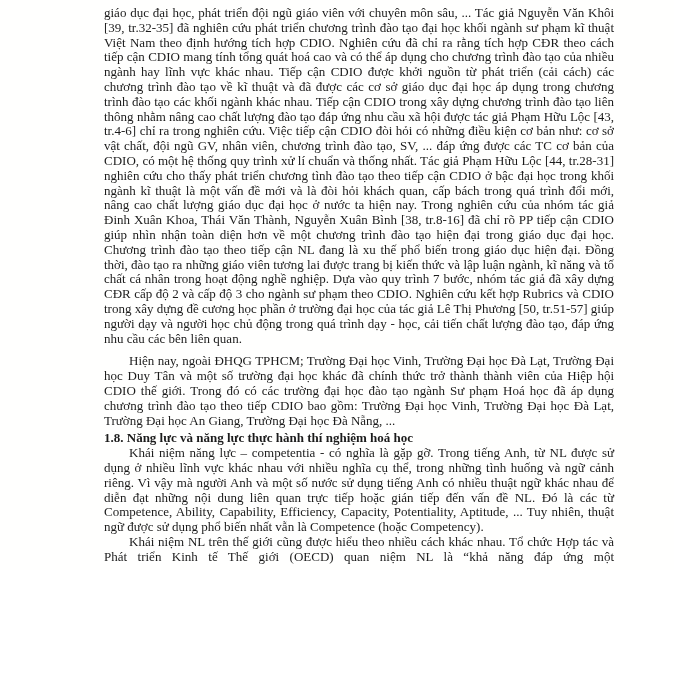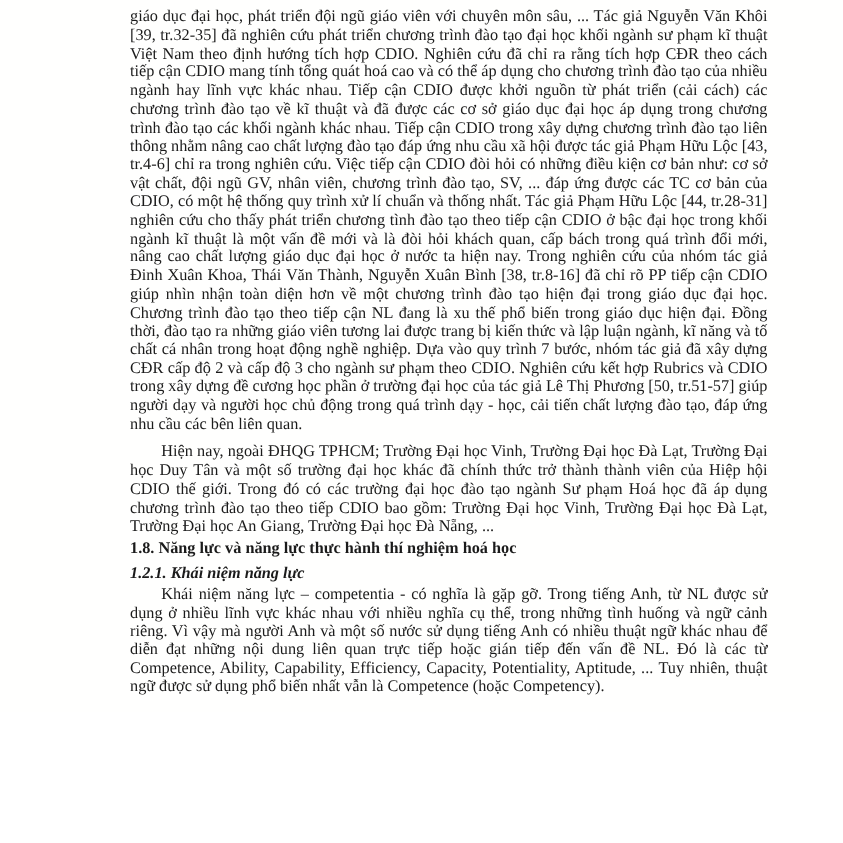--- a/index.html
+++ b/index.html
@@ -55,17 +55,17 @@
   }
 </style>
 </head>
 <body>
 
 <div class="viewport">
   <div class="text-block">
     <p><span>giáo dục đại học, phát triển đội ngũ giáo viên với chuyên môn sâu, ... Tác giả Nguyễn Văn Khôi [39, tr.32-35] đã nghiên cứu phát triển chương trình đào tạo đại học khối ngành sư phạm kĩ thuật Việt Nam theo định hướng tích hợp CDIO. Nghiên cứu đã chỉ ra rằng tích hợp CĐR theo cách tiếp cận CDIO mang tính tổng quát hoá cao và có thể áp dụng cho chương trình đào tạo của nhiều ngành hay lĩnh vực khác nhau. Tiếp cận CDIO được khởi nguồn từ phát triển (cải cách) các chương trình đào tạo về kĩ thuật và đã được các cơ sở giáo dục đại học áp dụng trong chương trình đào tạo các khối ngành khác nhau. Tiếp cận CDIO trong xây dựng chương trình đào tạo liên thông nhằm nâng cao chất lượng đào tạo đáp ứng nhu cầu xã hội được tác giả Phạm Hữu Lộc [43, tr.4-6] chỉ ra trong nghiên cứu. Việc tiếp cận CDIO đòi hỏi có những điều kiện cơ bản như: cơ sở vật chất, đội ngũ GV, nhân viên, chương trình đào tạo, SV, ... đáp ứng được các TC cơ bản của CDIO, có một hệ thống quy trình xử lí chuẩn và thống nhất. Tác giả Phạm Hữu Lộc [44, tr.28-31] nghiên cứu cho thấy phát triển chương tình đào tạo theo tiếp cận CDIO ở bậc đại học trong khối ngành kĩ thuật là một vấn đề mới và là đòi hỏi khách quan, cấp bách trong quá trình đổi mới, nâng cao chất lượng giáo dục đại học ở nước ta hiện nay. Trong nghiên cứu của nhóm tác giả Đinh Xuân Khoa, Thái Văn Thành, Nguyễn Xuân Bình [38, tr.8-16] đã chỉ rõ PP tiếp cận CDIO giúp nhìn nhận toàn diện hơn về một chương trình đào tạo hiện đại trong giáo dục đại học. Chương trình đào tạo theo tiếp cận NL đang là xu thế phổ biến trong giáo dục hiện đại. Đồng thời, đào tạo ra những giáo viên tương lai được trang bị kiến thức và lập luận ngành, kĩ năng và tố chất cá nhân trong hoạt động nghề nghiệp. Dựa vào quy trình 7 bước, nhóm tác giả đã xây dựng CĐR cấp độ 2 và cấp độ 3 cho ngành sư phạm theo CDIO. Nghiên cứu kết hợp Rubrics và CDIO trong xây dựng đề cương học phần ở trường đại học của tác giả Lê Thị Phương [50, tr.51-57] giúp người dạy và người học chủ động trong quá trình dạy - học, cải tiến chất lượng đào tạo, đáp ứng nhu cầu các bên liên quan.</span></p>
     <p class="indent sp-before"><span>Hiện nay, ngoài ĐHQG TPHCM; Trường Đại học Vinh, Trường Đại học Đà Lạt, Trường Đại học Duy Tân và một số trường đại học khác đã chính thức trở thành thành viên của Hiệp hội CDIO thế giới. Trong đó có các trường đại học đào tạo ngành Sư phạm Hoá học đã áp dụng chương trình đào tạo theo tiếp CDIO bao gồm: Trường Đại học Vinh, Trường Đại học Đà Lạt, Trường Đại học An Giang, Trường Đại học Đà Nẵng, ...</span></p>
     <p class="heading">1.8. Năng lực và năng lực thực hành thí nghiệm hoá học</p>
-    <p class="subheading">1.2.1. Khái niệm năng lực</p>
     <p class="indent"><span>Khái niệm năng lực – </span><span class="italic">competentia</span><span> - có nghĩa là </span><span class="italic">gặp gỡ</span><span>. Trong tiếng Anh, từ NL được sử dụng ở nhiều lĩnh vực khác nhau với nhiều nghĩa cụ thể, trong những tình huống và ngữ cảnh riêng. Vì vậy mà người Anh và một số nước sử dụng tiếng Anh có nhiều thuật ngữ khác nhau để diễn đạt những nội dung liên quan trực tiếp hoặc gián tiếp đến vấn đề NL. Đó là các từ </span><span class="italic">Competence, Ability, Capability, Efficiency, Capacity, Potentiality, Aptitude,</span><span> ... Tuy nhiên, thuật ngữ được sử dụng phổ biến nhất vẫn là </span><span class="italic">Competence (hoặc Competency)</span><span>.</span></p>
+    <p class="indent justify-last"><span>Khái niệm NL trên thế giới cũng được hiểu theo nhiều cách khác nhau. Tổ chức Hợp tác và Phát triển Kinh tế Thế giới (OECD) quan niệm NL là “khả năng đáp ứng một</span></p>
   </div>
   <div class="page-number">11</div>
 </div>
 
 </body></html>

